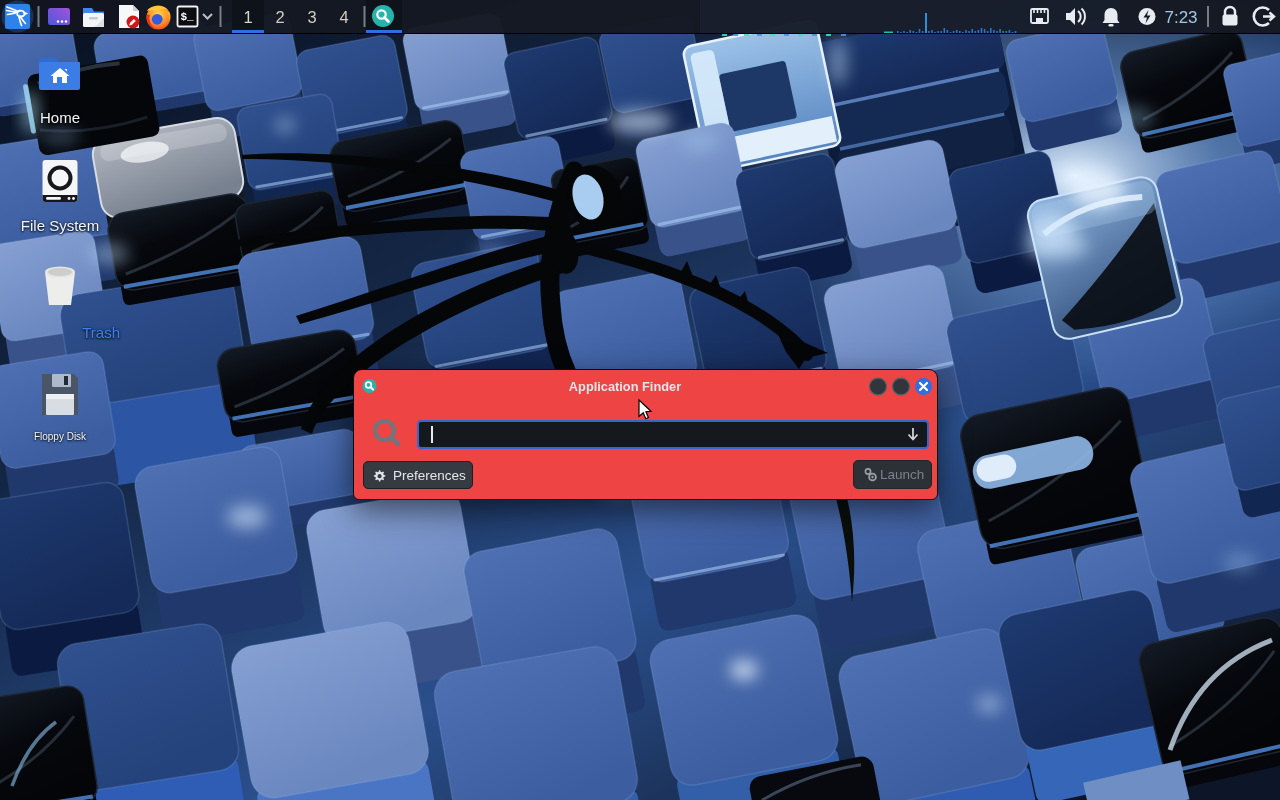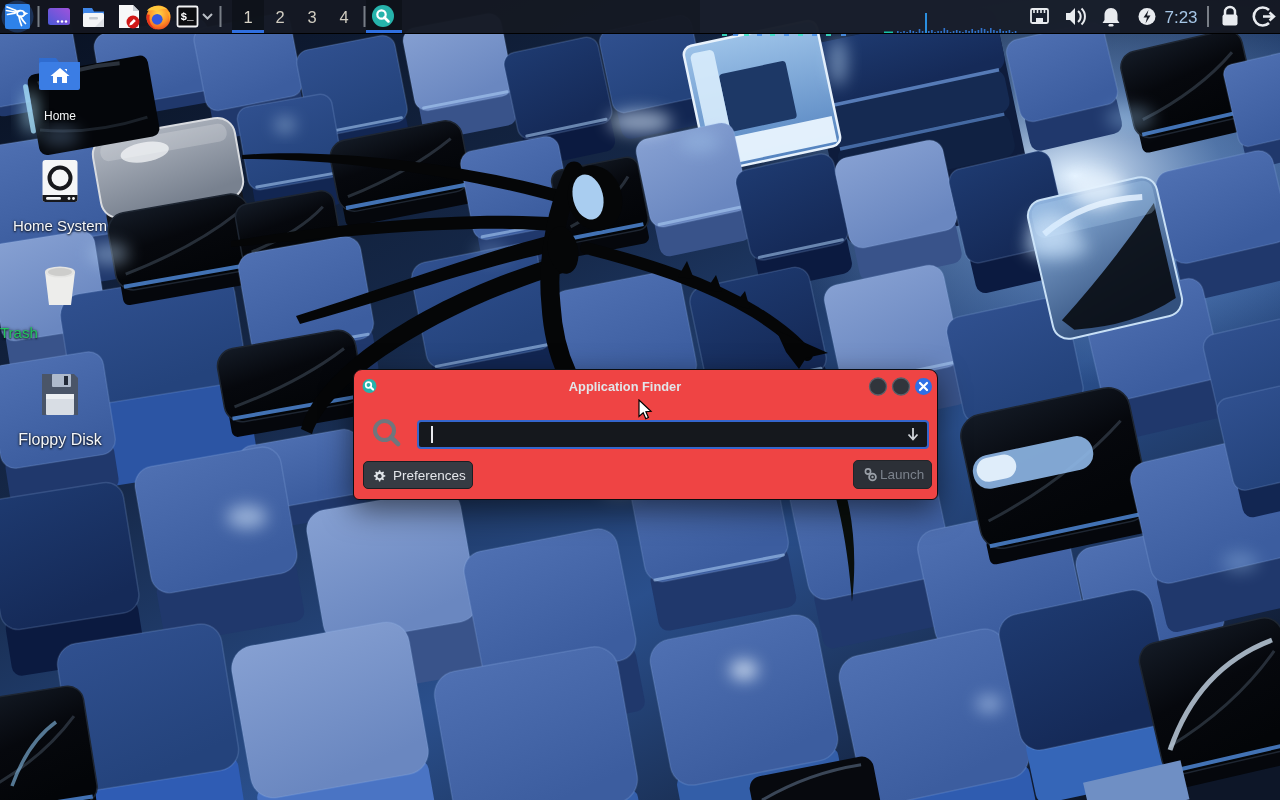--- a/index.html
+++ b/index.html
@@ -428,24 +428,24 @@
   <path d="M45,272 L75,272 L71,305 L49,305 Z" fill="#ededeb"></path>
   <ellipse cx="60" cy="272" rx="15" ry="5.5" fill="#e4e4e2"></ellipse>
   <ellipse cx="60" cy="272" rx="12" ry="4" fill="#cdcdcb"></ellipse>
 
   <path d="M42,374 L74,374 L78,378 L78,415 L42,415 Z" fill="#4a5568"></path>
   <rect x="52" y="374" width="19" height="13" rx="1" fill="#aebacc"></rect>
   <rect x="64" y="376" width="4" height="9" fill="#222a38"></rect>
   <rect x="46" y="394" width="28" height="21" rx="1" fill="#d8dde4"></rect>
   <rect x="46" y="394" width="28" height="5" fill="#eceff2"></rect>
 </svg>
-<div style="position:absolute;left:0px;top:109px;width:120px;text-align:center;font-size:12px;color:#f4f6f8;text-shadow:0 1px 2px rgba(0,0,0,0.85),0 0 3px rgba(0,0,0,0.6)">Home</div>
-<div style="position:absolute;left:0px;top:216.5px;width:120px;text-align:center;font-size:15px;color:#f4f6f8;text-shadow:0 1px 2px rgba(0,0,0,0.85),0 0 3px rgba(0,0,0,0.6)">Home System</div>
-<div style="position:absolute;left:0px;top:323.5px;width:120px;text-align:left;font-size:15px;color:#22c55e;text-shadow:0 1px 2px rgba(0,0,0,0.85),0 0 3px rgba(0,0,0,0.6)">Trash</div>
-<div style="position:absolute;left:0px;top:430.5px;width:120px;text-align:center;font-size:16px;color:#f4f6f8;text-shadow:0 1px 2px rgba(0,0,0,0.85),0 0 3px rgba(0,0,0,0.6)">Floppy Disk</div>
+<div style="position:absolute;left:0px;top:109px;width:120px;text-align:center;font-size:15px;color:#f4f6f8;text-shadow:0 1px 2px rgba(0,0,0,0.85),0 0 3px rgba(0,0,0,0.6)">Home</div>
+<div style="position:absolute;left:0px;top:216.5px;width:120px;text-align:center;font-size:15px;color:#f4f6f8;text-shadow:0 1px 2px rgba(0,0,0,0.85),0 0 3px rgba(0,0,0,0.6)">File System</div>
+<div style="position:absolute;left:0px;top:323.5px;width:120px;text-align:right;font-size:15px;color:#3b82f6;text-shadow:0 1px 2px rgba(0,0,0,0.85),0 0 3px rgba(0,0,0,0.6)">Trash</div>
+<div style="position:absolute;left:0px;top:430.5px;width:120px;text-align:center;font-size:10px;color:#f4f6f8;text-shadow:0 1px 2px rgba(0,0,0,0.85),0 0 3px rgba(0,0,0,0.6)">Floppy Disk</div>
 
 <div style="position:absolute;left:0;top:33px;width:1280px;height:1px;background:#000"></div>
 <svg width="1280" height="33" style="position:absolute;left:0;top:0">
   <rect width="1280" height="33" fill="#151923" opacity="0.97"></rect>
   <rect x="700" y="0" width="420" height="33" fill="#1b2333" opacity="0.5"></rect>
   <rect x="0" y="0" width="120" height="33" fill="#10141c" opacity="0.6"></rect>
 
   <circle cx="17.5" cy="16.5" r="16" fill="#3b8aff" opacity="0.25"></circle>
   <rect x="5" y="4" width="25" height="25" rx="2" fill="#2e82ea"></rect>
   <g stroke="#ffffff" fill="none" stroke-linecap="round">

